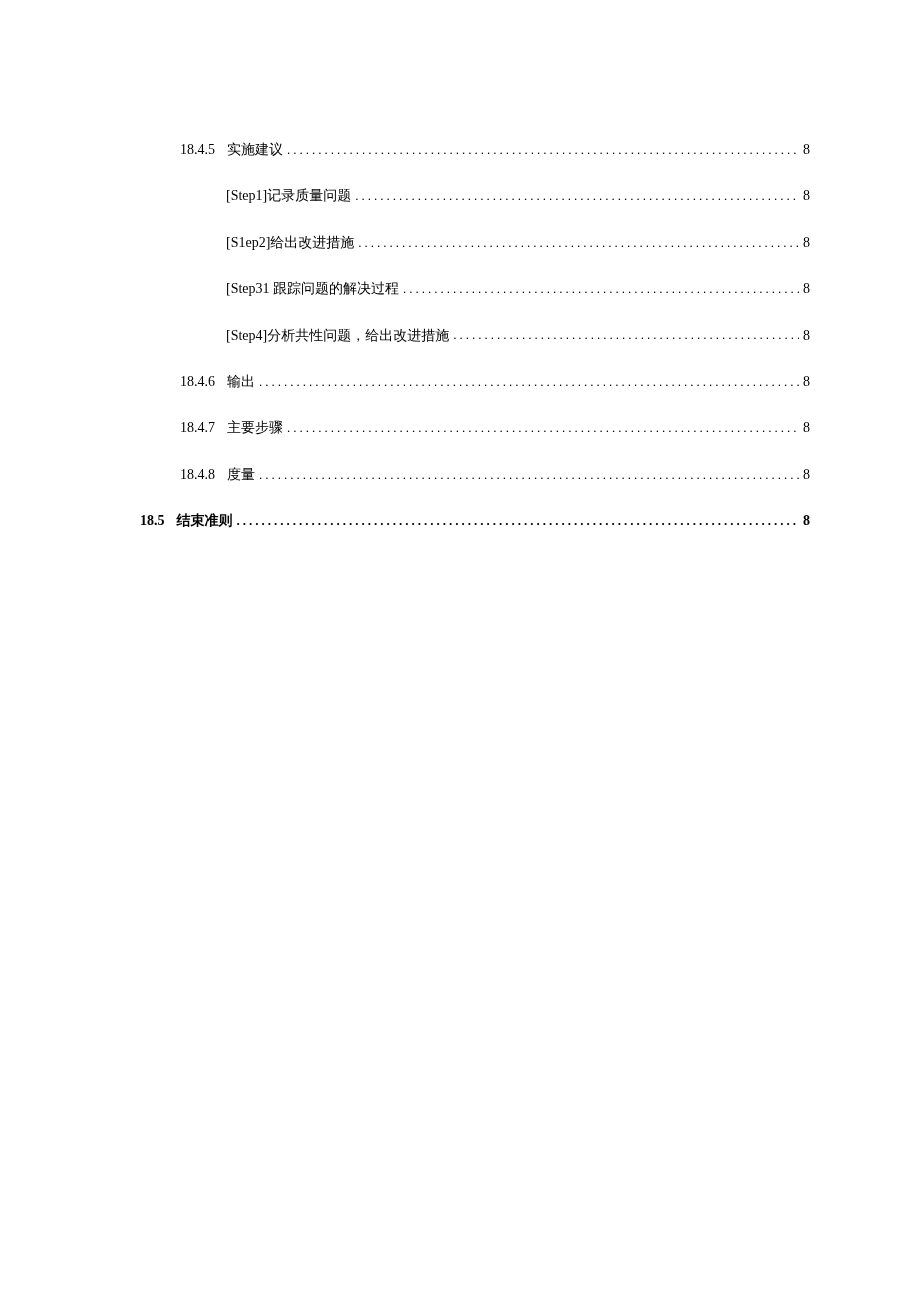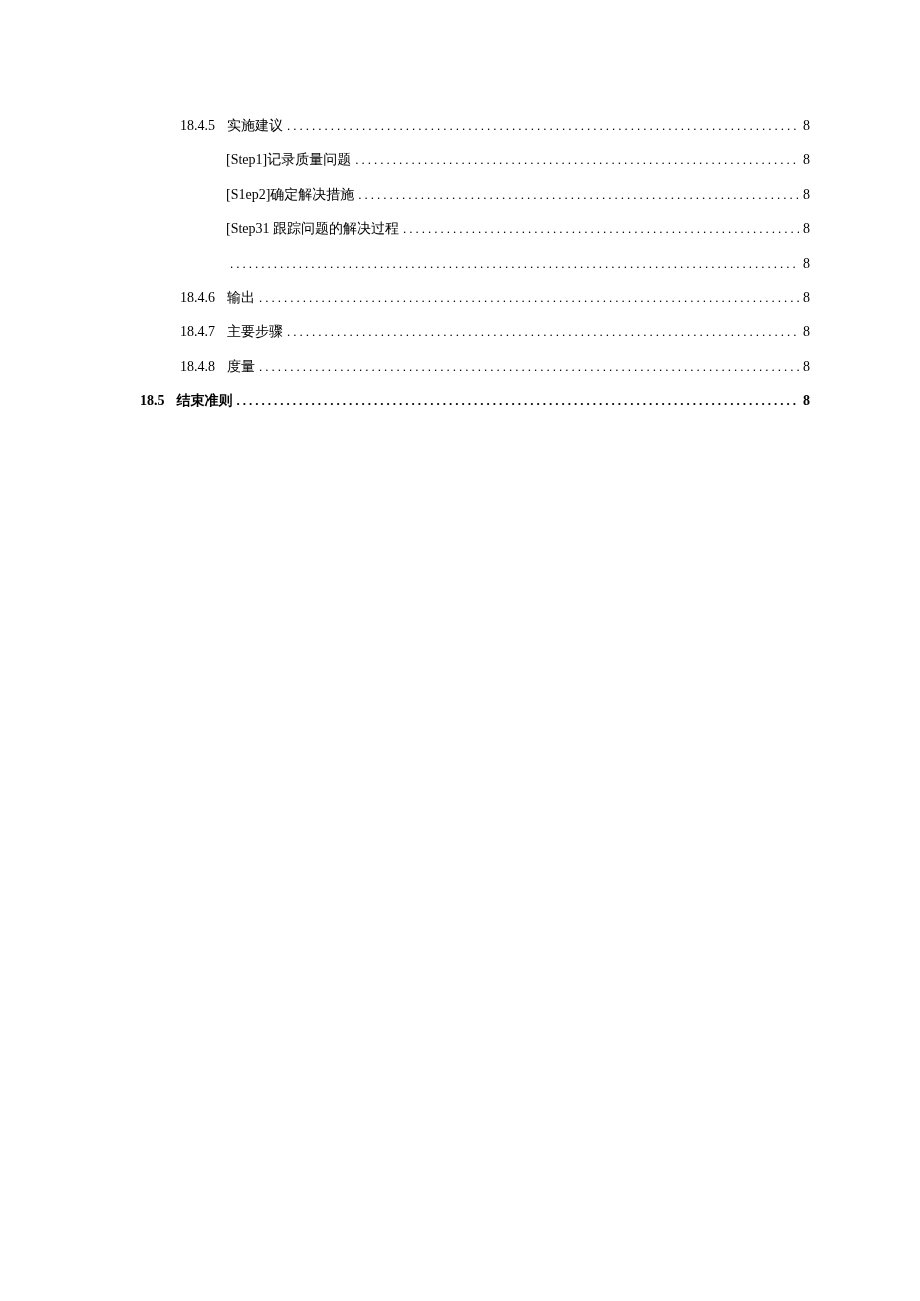--- a/index.html
+++ b/index.html
@@ -16,20 +16,21 @@
       color: #000000;
       padding-top: 115px;
       padding-left: 140px;
       padding-right: 110px;
     }
     .toc-entry {
       display: flex;
       align-items: baseline;
       margin-bottom: 12px;
       line-height: 1.6;
+      margin-top: 24px;
     }
     .toc-number {
       flex-shrink: 0;
       margin-right: 12px;
     }
     .toc-title {
       flex-shrink: 0;
     }
     .toc-dots {
       flex: 1;
@@ -46,20 +47,21 @@
       flex-shrink: 0;
     }
     .level-1 {
       margin-left: 0;
     }
     .level-2 {
       margin-left: 40px;
     }
     .level-3 {
       margin-left: 86px;
+      align-items: center;
     }
     .bold {
       font-weight: bold;
     }
   </style>
 </head>
 <body>
 
 <div id="toc-container">
     <div class="toc-entry level-2">
@@ -67,30 +69,31 @@
       <span class="toc-title">实施建议</span>
       <span class="toc-dots"></span>
       <span class="toc-page">8</span>
     </div>
     <div class="toc-entry level-3">
       <span class="toc-title">[Step1]记录质量问题</span>
       <span class="toc-dots"></span>
       <span class="toc-page">8</span>
     </div>
     <div class="toc-entry level-3">
-      <span class="toc-title">[S1ep2]确定解决措施</span>
+      <span class="toc-title">[S1ep2]给出改进措施</span>
       <span class="toc-dots"></span>
       <span class="toc-page">8</span>
     </div>
     <div class="toc-entry level-3">
       <span class="toc-title">[Step31 跟踪问题的解决过程</span>
       <span class="toc-dots"></span>
       <span class="toc-page">8</span>
     </div>
     <div class="toc-entry level-3">
+      <span class="toc-title">[Step4]分析共性问题，给出改进措施</span>
       <span class="toc-dots"></span>
       <span class="toc-page">8</span>
     </div>
     <div class="toc-entry level-2">
       <span class="toc-number">18.4.6</span>
       <span class="toc-title">输出</span>
       <span class="toc-dots"></span>
       <span class="toc-page">8</span>
     </div>
     <div class="toc-entry level-2">

